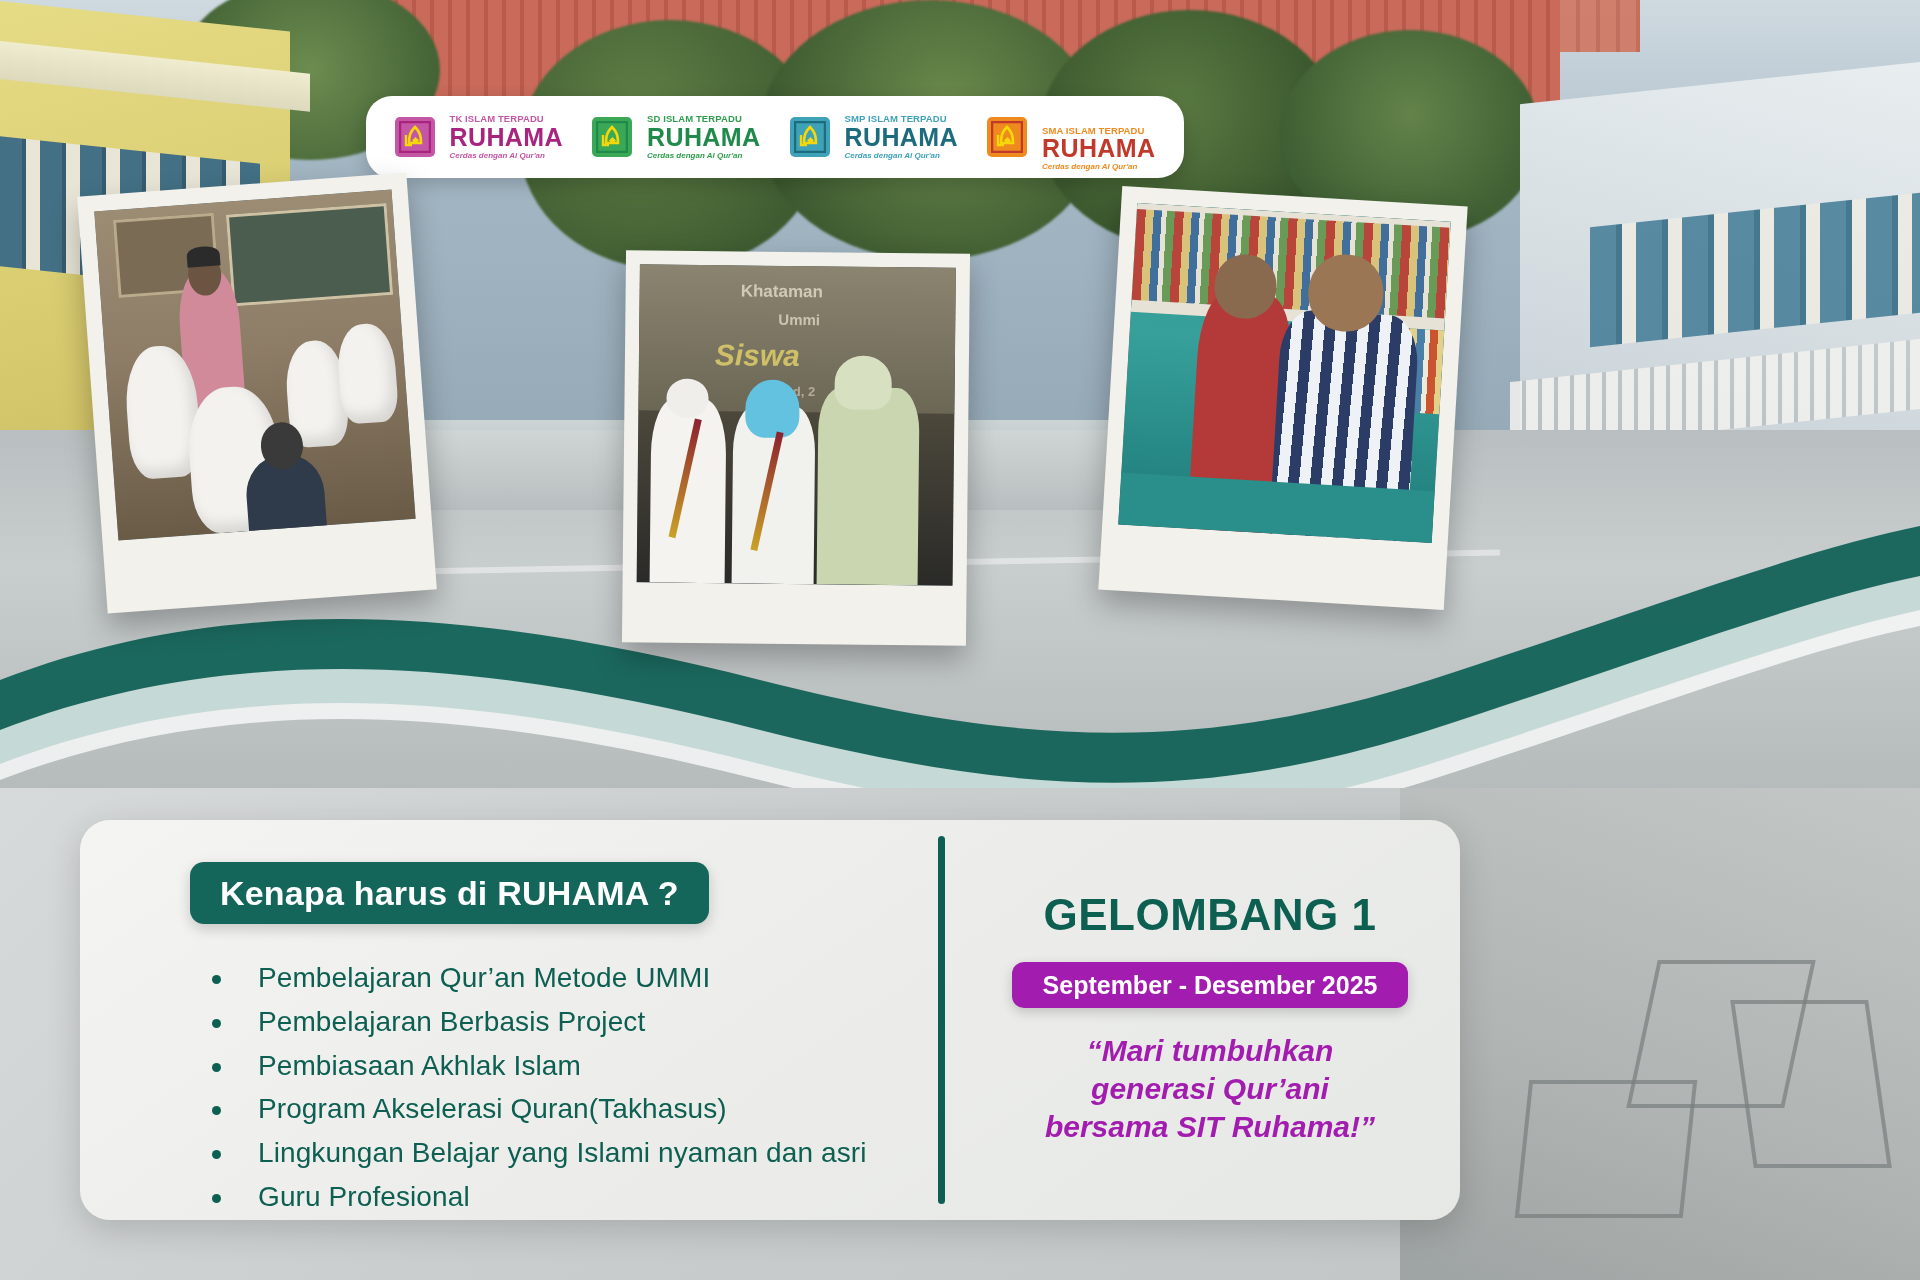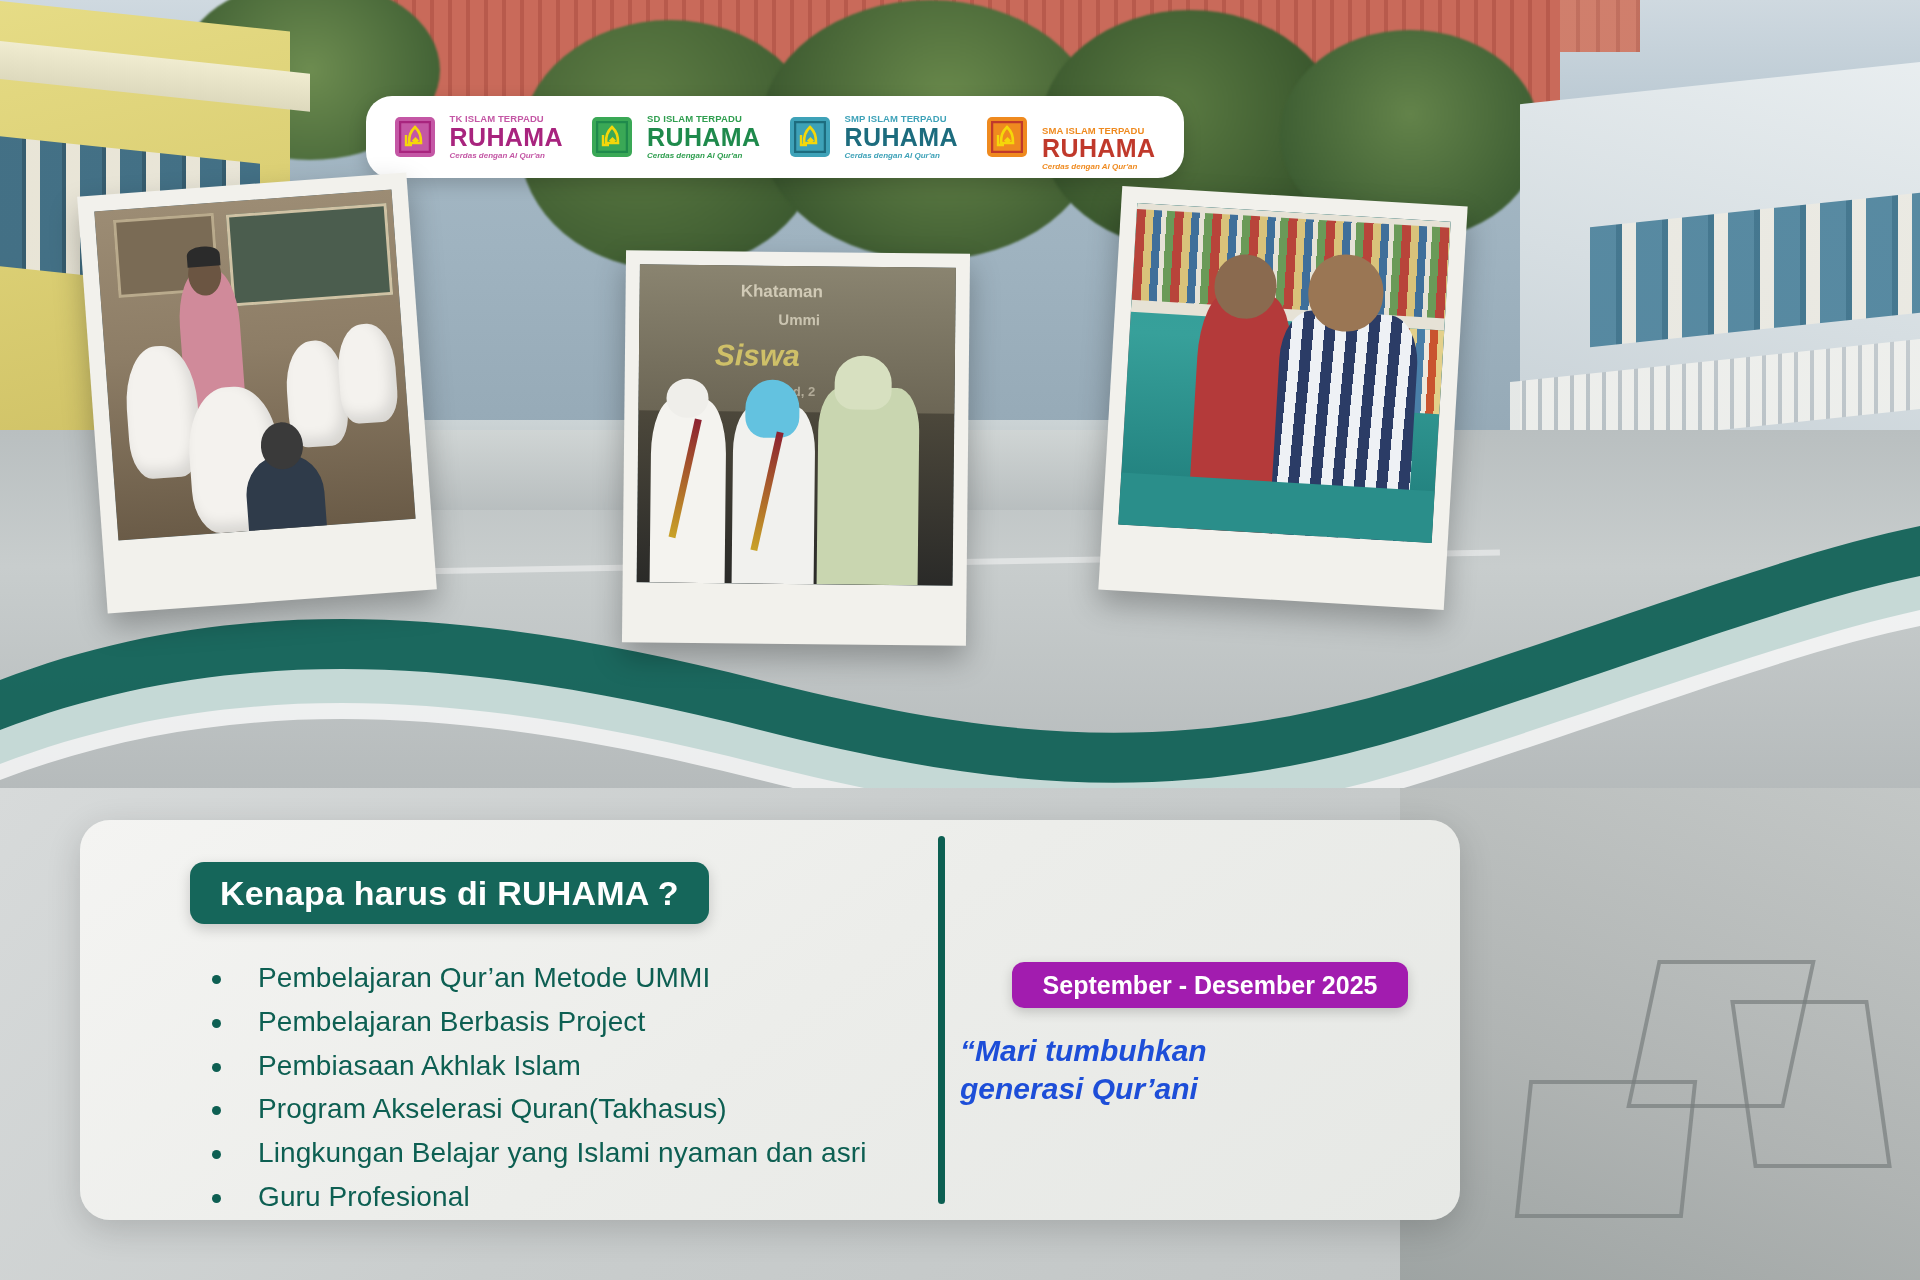--- a/index.html
+++ b/index.html
@@ -146,22 +146,22 @@
   .dot{width:9px;height:9px;border-radius:50%;background:#0d5f52;margin-top:15px;flex:0 0 auto;}
   .bullet span.txt{color:#0d5f52;font-size:28px;font-weight:400;line-height:1.28;letter-spacing:.1px;margin-left:23px;}
 
   
   .gel{position:absolute;left:960px;top:890px;width:500px;text-align:center;
     color:#0d5f52;font-size:44px;font-weight:800;letter-spacing:.5px;}
   .date-badge{position:absolute;left:1012px;top:962px;width:396px;height:46px;background:#a21caf;
     border-radius:12px;display:flex;align-items:center;justify-content:center;
     box-shadow:0 4px 12px rgba(0,0,0,.18);}
   .date-badge span{color:#ffffff;font-size:25px;font-weight:700;white-space:nowrap;}
-  .quote{position:absolute;left:960px;top:1032px;width:500px;text-align:left;
-    color:#1d4ed8;font-size:30px;font-weight:800;font-style:italic;line-height:1.26;}
+  .quote{position:absolute;left:960px;top:1032px;width:500px;text-align:center;
+    color:#a21caf;font-size:30px;font-weight:800;font-style:italic;line-height:1.26;}
 </style>
 </head>
 <body>
 
 <div class="poster">
 
   <div class="photo-bg">
     <div class="sky"></div>
     <div class="roof2"></div>
     <div class="roof"></div>
@@ -339,23 +339,25 @@
     <div class="bullet">
       <div class="dot"></div>
       <span class="txt">Lingkungan Belajar yang Islami nyaman dan asri</span>
     </div>
     <div class="bullet">
       <div class="dot"></div>
       <span class="txt">Guru Profesional</span>
     </div>
   </div>
 
+  <div class="gel">GELOMBANG 1</div>
 
   <div class="date-badge">
     <span>September - Desember  2025</span>
   </div>
 
   <div class="quote">
     <div>“Mari tumbuhkan</div>
     <div>generasi Qur’ani</div>
+    <div>bersama SIT Ruhama!”</div>
   </div>
 
 </div>
 
 </body></html>

